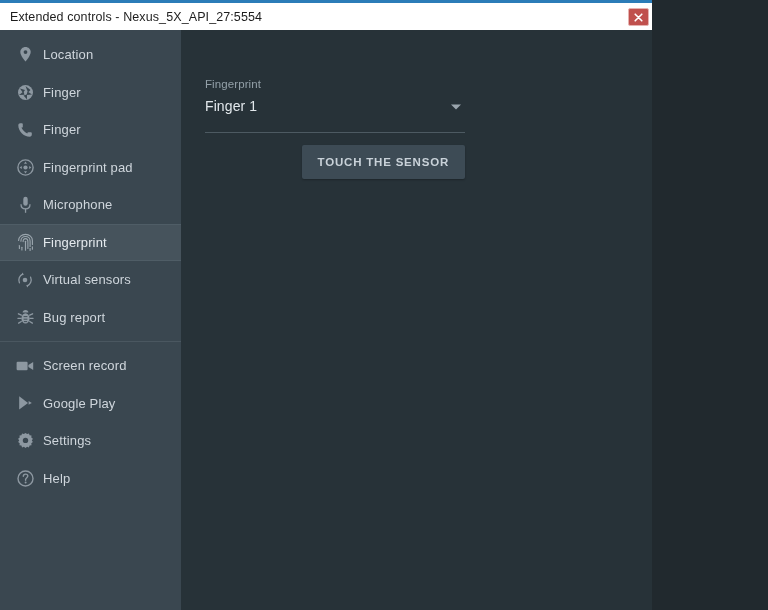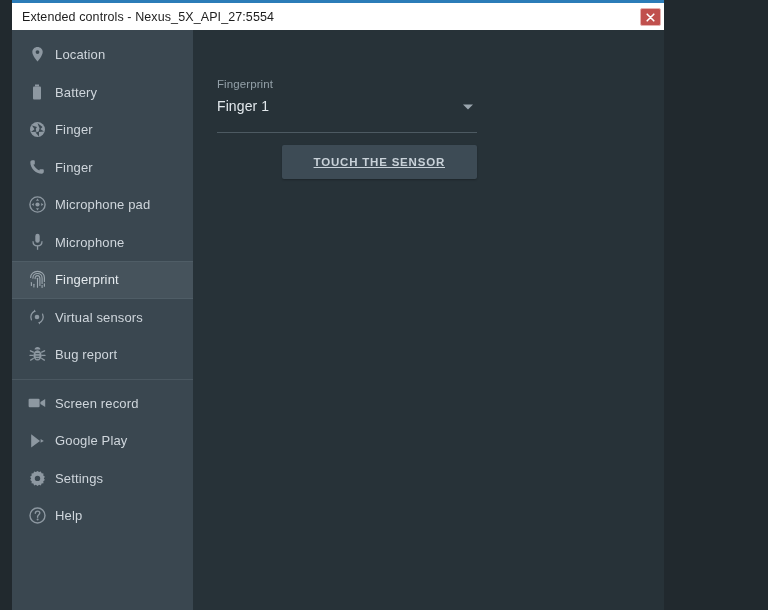--- a/index.html
+++ b/index.html
@@ -8,21 +8,20 @@
     font-family: "Liberation Sans", sans-serif;
     background: #21292e;
     overflow: hidden;
   }
   .window {
     position: relative;
     width: 652px; height: 610px;
     background: #22c55e;
     display: flex;
     flex-direction: column;
-    margin-left: 12px;
   }
   
   .titlebar {
     position: relative;
     height: 30px;
     flex: 0 0 30px;
     background: #ffffff;
     border-top: 3px solid #2b7cb8;
     display: flex;
     align-items: center;
@@ -138,25 +137,24 @@
   }
   .touch-button {
     background: #3d4b55;
     border: none;
     border-radius: 2px;
     color: #c9d2d9;
     font-family: "Liberation Sans", sans-serif;
     font-size: 11.5px;
     font-weight: bold;
     letter-spacing: 0.8px;
-    padding: 11px 32px;
+    padding: 11px 16px;
     cursor: pointer;
     box-shadow: 0 1px 2px rgba(0,0,0,0.25);
     white-space: nowrap;
-    text-decoration: underline;
   }
 </style>
 </head>
 <body>
 
 <div class="window">
 
   <div class="titlebar">
     <span class="titlebar-text">Extended controls - Nexus_5X_API_27:5554</span>
     <div class="close-button">
@@ -174,29 +172,20 @@
         <span class="s-icon">
           <svg width="15" height="17" viewBox="0 0 15 17">
             <path d="M7.5 1 C4.6 1 2.3 3.3 2.3 6.1 C2.3 9.9 7.5 15.6 7.5 15.6 C7.5 15.6 12.7 9.9 12.7 6.1 C12.7 3.3 10.4 1 7.5 1 Z" fill="#8d98a1"></path>
             <circle cx="7.5" cy="6.1" r="1.9" fill="#3a4750"></circle>
           </svg>
         </span>
         <span class="sidebar-label">Location</span>
       </div>
 
 
-      <div class="sidebar-item">
-        <span class="s-icon">
-          <svg width="12" height="17" viewBox="0 0 12 17">
-            <rect x="4" y="0.5" width="4" height="2" fill="#8d98a1"></rect>
-            <rect x="2" y="2.5" width="8" height="13" rx="1" fill="#8d98a1"></rect>
-          </svg>
-        </span>
-        <span class="sidebar-label">Battery</span>
-      </div>
 
       <div class="sidebar-item">
         <span class="s-icon">
           <svg width="17" height="17" viewBox="0 0 17 17">
             <circle cx="8.5" cy="8.5" r="7.5" fill="#8d98a1"></circle>
             <path d="M8.5 2 L13.5 6 L11 8.5 Z" fill="#3a4750"></path>
             <path d="M15 10.5 L9.5 11 L10.5 7.5 Z" fill="#3a4750"></path>
             <path d="M10 15.5 L6.5 11.5 L10 10.5 Z" fill="#3a4750"></path>
             <path d="M2 11 L6.5 7.5 L7.5 10.8 Z" fill="#3a4750"></path>
             <path d="M3 4.5 L8 6 L6 9 Z" fill="#3a4750"></path>
@@ -218,21 +207,21 @@
         <span class="s-icon">
           <svg width="17" height="17" viewBox="0 0 17 17">
             <circle cx="8.5" cy="8.5" r="7.6" fill="none" stroke="#8d98a1" stroke-width="1.4"></circle>
             <circle cx="8.5" cy="8.5" r="2.1" fill="#8d98a1"></circle>
             <path d="M8.5 2.6 L10 4.8 L7 4.8 Z" fill="#8d98a1"></path>
             <path d="M8.5 14.4 L7 12.2 L10 12.2 Z" fill="#8d98a1"></path>
             <path d="M2.6 8.5 L4.8 7 L4.8 10 Z" fill="#8d98a1"></path>
             <path d="M14.4 8.5 L12.2 10 L12.2 7 Z" fill="#8d98a1"></path>
           </svg>
         </span>
-        <span class="sidebar-label">Microphone pad</span>
+        <span class="sidebar-label">Fingerprint pad</span>
       </div>
 
       <div class="sidebar-item">
         <span class="s-icon">
           <svg width="13" height="18" viewBox="0 0 13 18">
             <rect x="4.3" y="0.8" width="4.4" height="9" rx="2.2" fill="#8d98a1"></rect>
             <path d="M2 8.2 C2 11.2 4 12.8 6.5 12.8 C9 12.8 11 11.2 11 8.2" fill="none" stroke="#8d98a1" stroke-width="1.3"></path>
             <rect x="5.9" y="12.6" width="1.3" height="4.2" fill="#8d98a1"></rect>
           </svg>
         </span>

